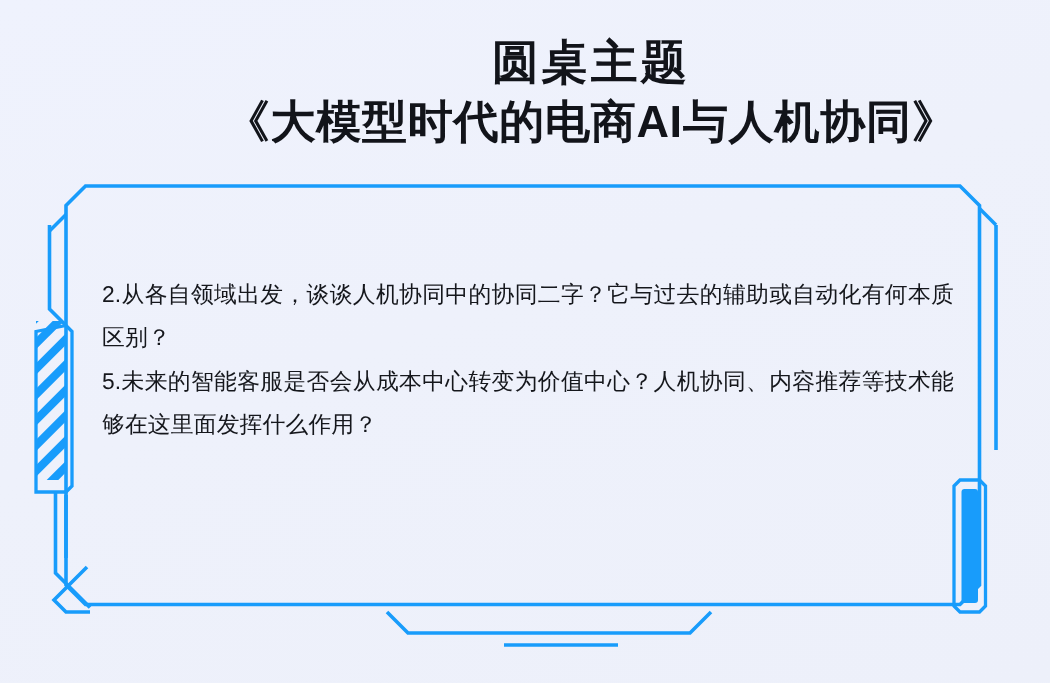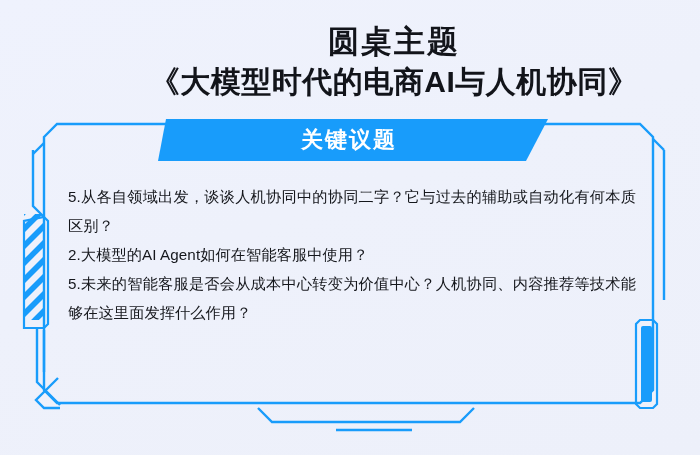--- a/index.html
+++ b/index.html
@@ -146,23 +146,19 @@
     <path d="M 653,320 L 657,324 L 657,404 L 653,408 L 640,408 L 636,404 L 636,324 L 640,320 Z" fill="none" stroke="#189cfb" stroke-width="2.2"></path>
     <rect x="641" y="326" width="11" height="76" fill="#189cfb" rx="2"></rect>
 
     <path d="M 664,150 L 664,300" fill="none" stroke="#189cfb" stroke-width="2.4"></path>
     <path d="M 653,139 L 664,150" fill="none" stroke="#189cfb" stroke-width="2.4"></path>
 
     <path d="M 258,408 L 272,422 L 460,422 L 474,408" fill="none" stroke="#189cfb" stroke-width="2.4"></path>
     <line x1="336" y1="430" x2="412" y2="430" stroke="#189cfb" stroke-width="2.4"></line>
   </svg>
 
-  <div class="banner">
-    <span class="banner-text">关键议题</span>
-  </div>
 
   <div class="agenda">
-    <div class="agenda-item">5.从各自领域出发，谈谈人机协同中的协同二字？它与过去的辅助或自动化有何本质区别？</div>
-    <div class="agenda-item">2.大模型的AI Agent如何在智能客服中使用？</div>
+    <div class="agenda-item">2.从各自领域出发，谈谈人机协同中的协同二字？它与过去的辅助或自动化有何本质区别？</div>
     <div class="agenda-item">5.未来的智能客服是否会从成本中心转变为价值中心？人机协同、内容推荐等技术能够在这里面发挥什么作用？</div>
   </div>
 
 </div>
 
 </body></html>

